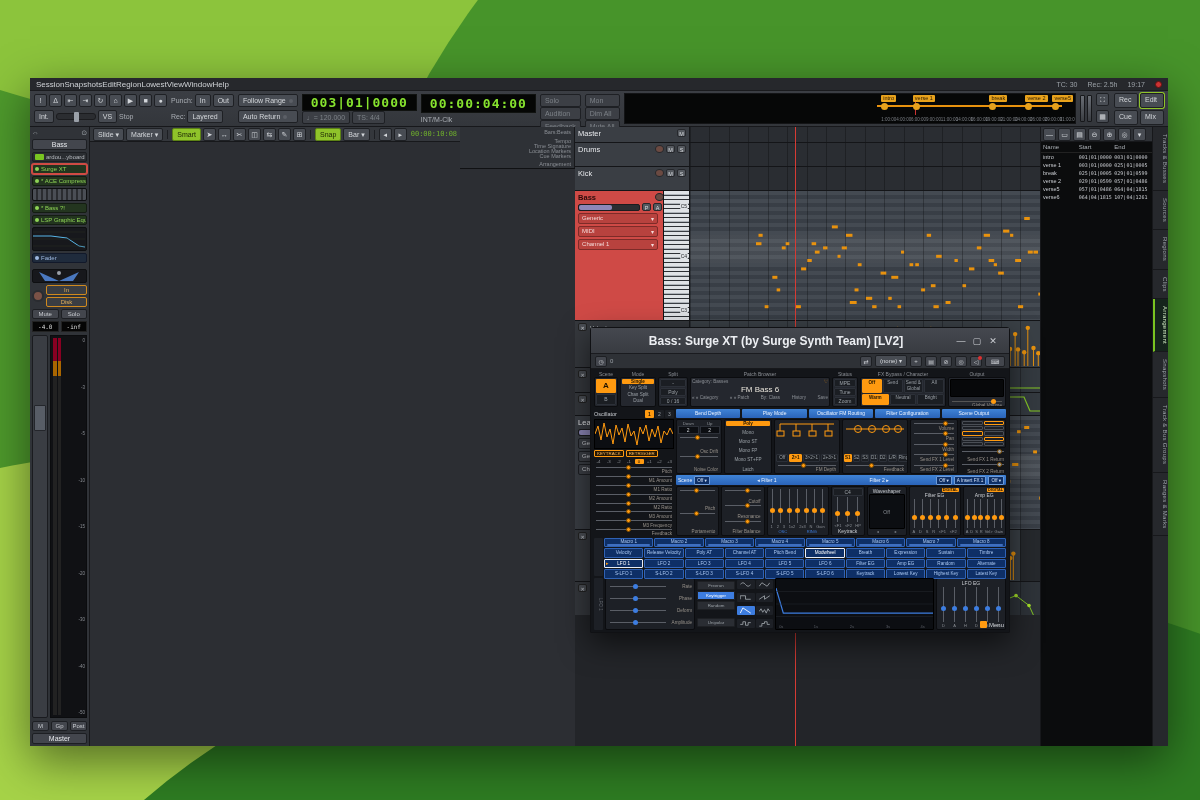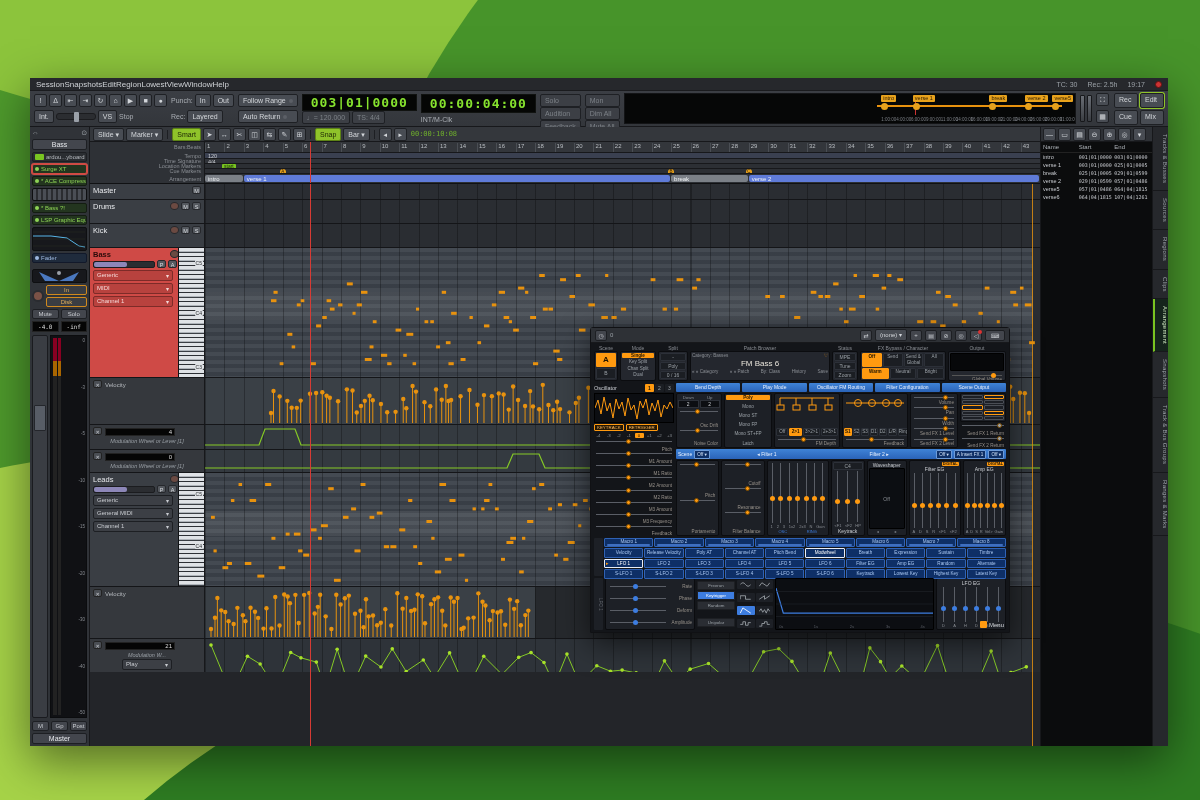--- a/index.html
+++ b/index.html
@@ -68,21 +68,21 @@
 .gval{background:#050505;color:#ddd;font-family:"DejaVu Sans Mono",monospace;font-size:6px;text-align:center;flex:1;border:1px solid #222;padding:1px 0}
 .fdr{flex:1;display:flex;gap:2px;min-height:0;margin:1px 0}
 .fdr .slide{width:16px;background:#3a3d43;border:1px solid #1a1b1f;border-radius:2px;position:relative}
 .fdr .slide i{position:absolute;left:1px;right:1px;top:18%;height:26px;background:#585d66;border:1px solid #24262b;border-radius:1px}
 .fdr .mtr{flex:1;background:#101114;border:1px solid #0b0c0e;position:relative}
 .fdr .mtr .scale{position:absolute;right:1px;top:2px;bottom:2px;display:flex;flex-direction:column;justify-content:space-between;color:#8a8e94;font-size:4.5px;text-align:right}
 .fdr .mtr .bars{position:absolute;left:2px;top:2px;bottom:2px;width:8px;display:flex;gap:1px}
 .fdr .mtr .bars i{flex:1;background:linear-gradient(180deg,#802 0 6%,#a60 6% 10%,#222 10%)}
 
 
-.center{flex:1;display:flex;flex-direction:column;min-width:0}
+.center{flex:1;display:flex;min-width:0}
 .etoolbar{height:15px;background:#34373c;border-bottom:1px solid #17181b;display:flex;align-items:center;gap:2px;padding:0 3px;flex:none}
 .etoolbar .grp{display:flex;gap:2px;align-items:center}
 .etoolbar .sep{width:1px;height:9px;background:#1d1f23;margin:0 2px}
 .nclock{color:#6fae2c;font-family:"DejaVu Sans Mono",monospace;font-size:7px;margin-left:2px}
 
 .rulerwrap{height:42px;display:flex;flex:none;border-bottom:1px solid #101113}
 .rlabels{width:115px;background:#2e3136;border-right:1px solid #17181b;display:flex;flex-direction:column;flex:none}
 .rlabels span{font-size:5.5px;color:#8a8e94;text-align:right;padding-right:3px}
 .rcanvas{flex:1;position:relative;background:#26282c;overflow:hidden}
 .rrow{position:relative;border-bottom:1px solid #17181b;overflow:hidden}
@@ -1515,20 +1515,26 @@
         <span class="vtab">Clips</span>
         <span class="vtab on">Arrangement</span>
         <span class="vtab">Snapshots</span>
         <span class="vtab">Track &amp; Bus Groups</span>
         <span class="vtab">Ranges &amp; Marks</span>
       </div>
   </div>
 </div>
 
 <div class="plug">
+  <div class="ptitle">
+    <span class="t">Bass: Surge XT (by Surge Synth Team) [LV2]</span>
+    <span class="wb">—</span>
+    <span class="wb">▢</span>
+    <span class="wb">✕</span>
+  </div>
   <div class="ptool">
     <span class="pic">◷</span>
     <span style="font-size:6px;color:#9aa0a6">0</span>
     <span class="sp"></span>
     <span class="pic">⇄</span>
     <span class="btn" style="font-size:6px"><span>(none)</span> ▾</span>
     <span class="pic">+</span>
     <span class="pic">▤</span>
     <span class="pic">⊘</span>
     <span class="pic">◎</span>

